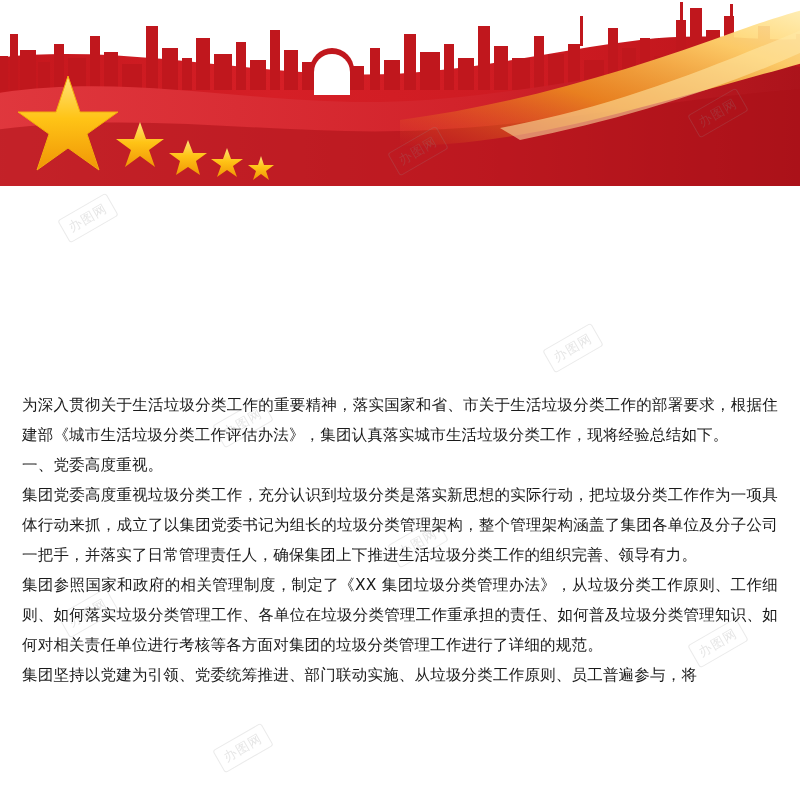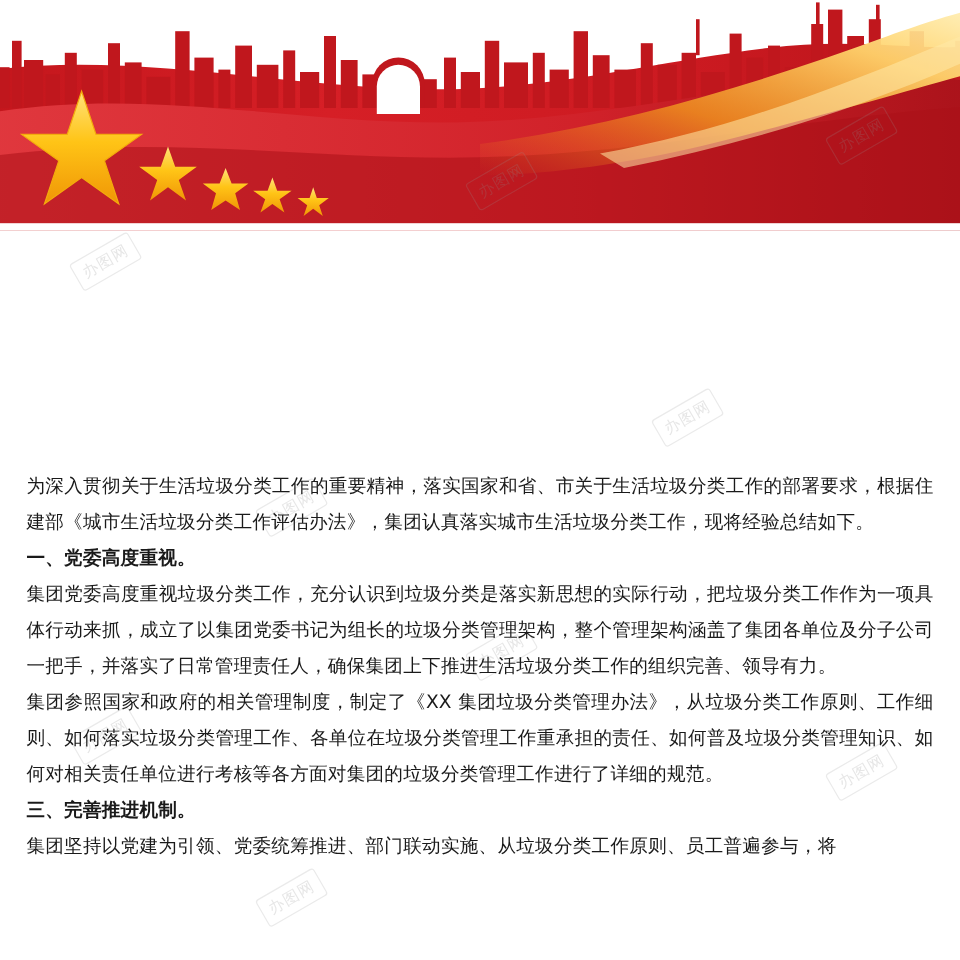--- a/index.html
+++ b/index.html
@@ -58,21 +58,20 @@
     font-family: "DejaVu Sans", sans-serif;
   }
   .para {
     margin: 0;
     text-align: justify;
     text-justify: inter-ideograph;
   }
   .heading {
     margin: 0;
     text-align: left;
-    font-weight: bold;
   }
   .clip-bottom {
     position: absolute;
     left: 0;
     top: 796px;
     width: 800px;
     height: 4px;
     background: #ffffff;
   }
 </style>
@@ -199,17 +198,16 @@
 <div class="wm-box" style="left:60px; top:600px;">办图网</div>
 <div class="wm-box" style="left:390px; top:530px;">办图网</div>
 <div class="wm-box" style="left:690px; top:630px;">办图网</div>
 <div class="wm-box" style="left:215px; top:735px;">办图网</div>
 
 <div class="doc-body">
   <p class="para">为深入贯彻关于生活垃圾分类工作的重要精神，落实国家和省、市关于生活垃圾分类工作的部署要求，根据住建部《城市生活垃圾分类工作评估办法》，集团认真落实城市生活垃圾分类工作，现将经验总结如下。</p>
   <p class="heading">一、党委高度重视。</p>
   <p class="para">集团党委高度重视垃圾分类工作，充分认识到垃圾分类是落实新思想的实际行动，把垃圾分类工作作为一项具体行动来抓，成立了以集团党委书记为组长的垃圾分类管理架构，整个管理架构涵盖了集团各单位及分子公司一把手，并落实了日常管理责任人，确保集团上下推进生活垃圾分类工作的组织完善、领导有力。</p>
   <p class="para">集团参照国家和政府的相关管理制度，制定了《XX 集团垃圾分类管理办法》，从垃圾分类工作原则、工作细则、如何落实垃圾分类管理工作、各单位在垃圾分类管理工作重承担的责任、如何普及垃圾分类管理知识、如何对相关责任单位进行考核等各方面对集团的垃圾分类管理工作进行了详细的规范。</p>
-  <p class="heading">三、完善推进机制。</p>
   <p class="para">集团坚持以党建为引领、党委统筹推进、部门联动实施、从垃圾分类工作原则、员工普遍参与，将</p>
 </div>
 
 <div class="clip-bottom"></div>
 
 </body></html>

